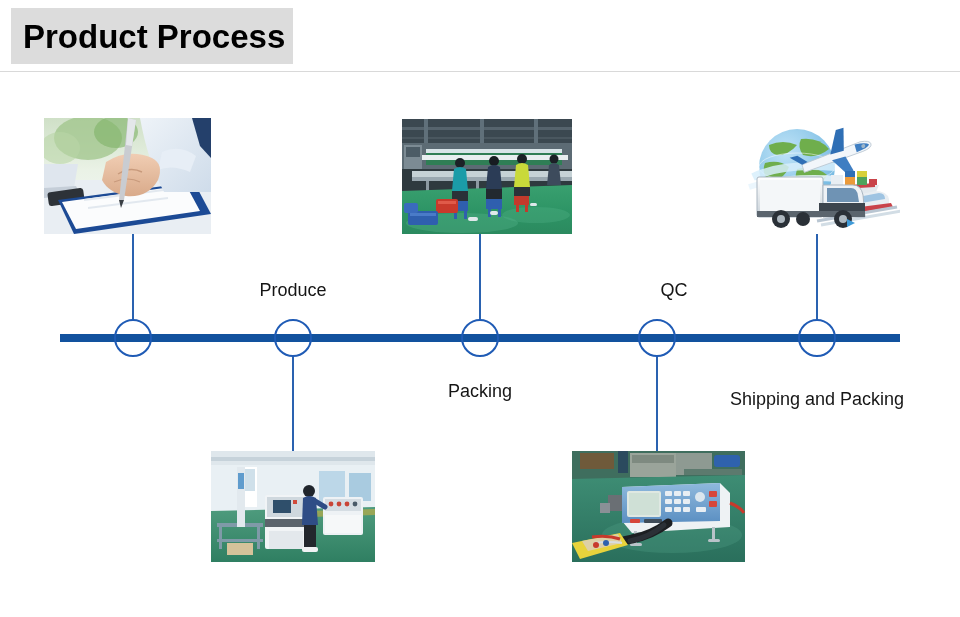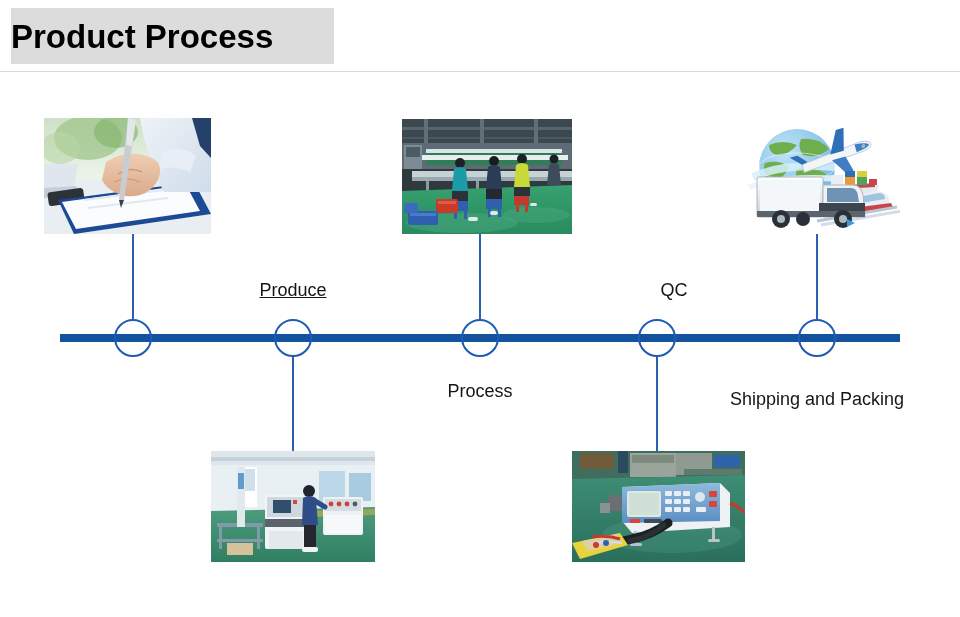--- a/index.html
+++ b/index.html
@@ -34,26 +34,27 @@
     left: 0;
     top: 71px;
     width: 960px;
     height: 1px;
     background: #d9d9d9;
   }
   #title-box {
     position: absolute;
     left: 11px;
     top: 8px;
-    width: 323px;
+    width: 282px;
     height: 56px;
     background: #dcdcdc;
     display: flex;
     align-items: center;
     box-sizing: border-box;
+    padding-left: 12px;
   }
   #title-text {
     font-size: 33px;
     font-weight: bold;
     color: #000000;
     letter-spacing: 0px;
     line-height: 1;
     white-space: nowrap;
   }
 
@@ -465,21 +466,21 @@
 
   <div id="timeline-bar"></div>
 
   <div class="node" style="left:114px; top:319px;"></div>
   <div class="node" style="left:274px; top:319px;"></div>
   <div class="node" style="left:461px; top:319px;"></div>
   <div class="node" style="left:638px; top:319px;"></div>
   <div class="node" style="left:798px; top:319px;"></div>
 
 
-  <div class="milestone-label" style="left:193px; top:281px; width:200px;text-decoration:underline;">Produce</div>
-
-  <div class="milestone-label" style="left:380px; top:382px; width:200px;">Process</div>
+  <div class="milestone-label" style="left:193px; top:281px; width:200px;">Produce</div>
+
+  <div class="milestone-label" style="left:380px; top:382px; width:200px;">Packing</div>
 
   <div class="milestone-label" style="left:574px; top:281px; width:200px;">QC</div>
 
   <div class="milestone-label" style="left:692px; top:390px; width:250px;">Shipping and Packing</div>
 
 </div>
 
 </body></html>

